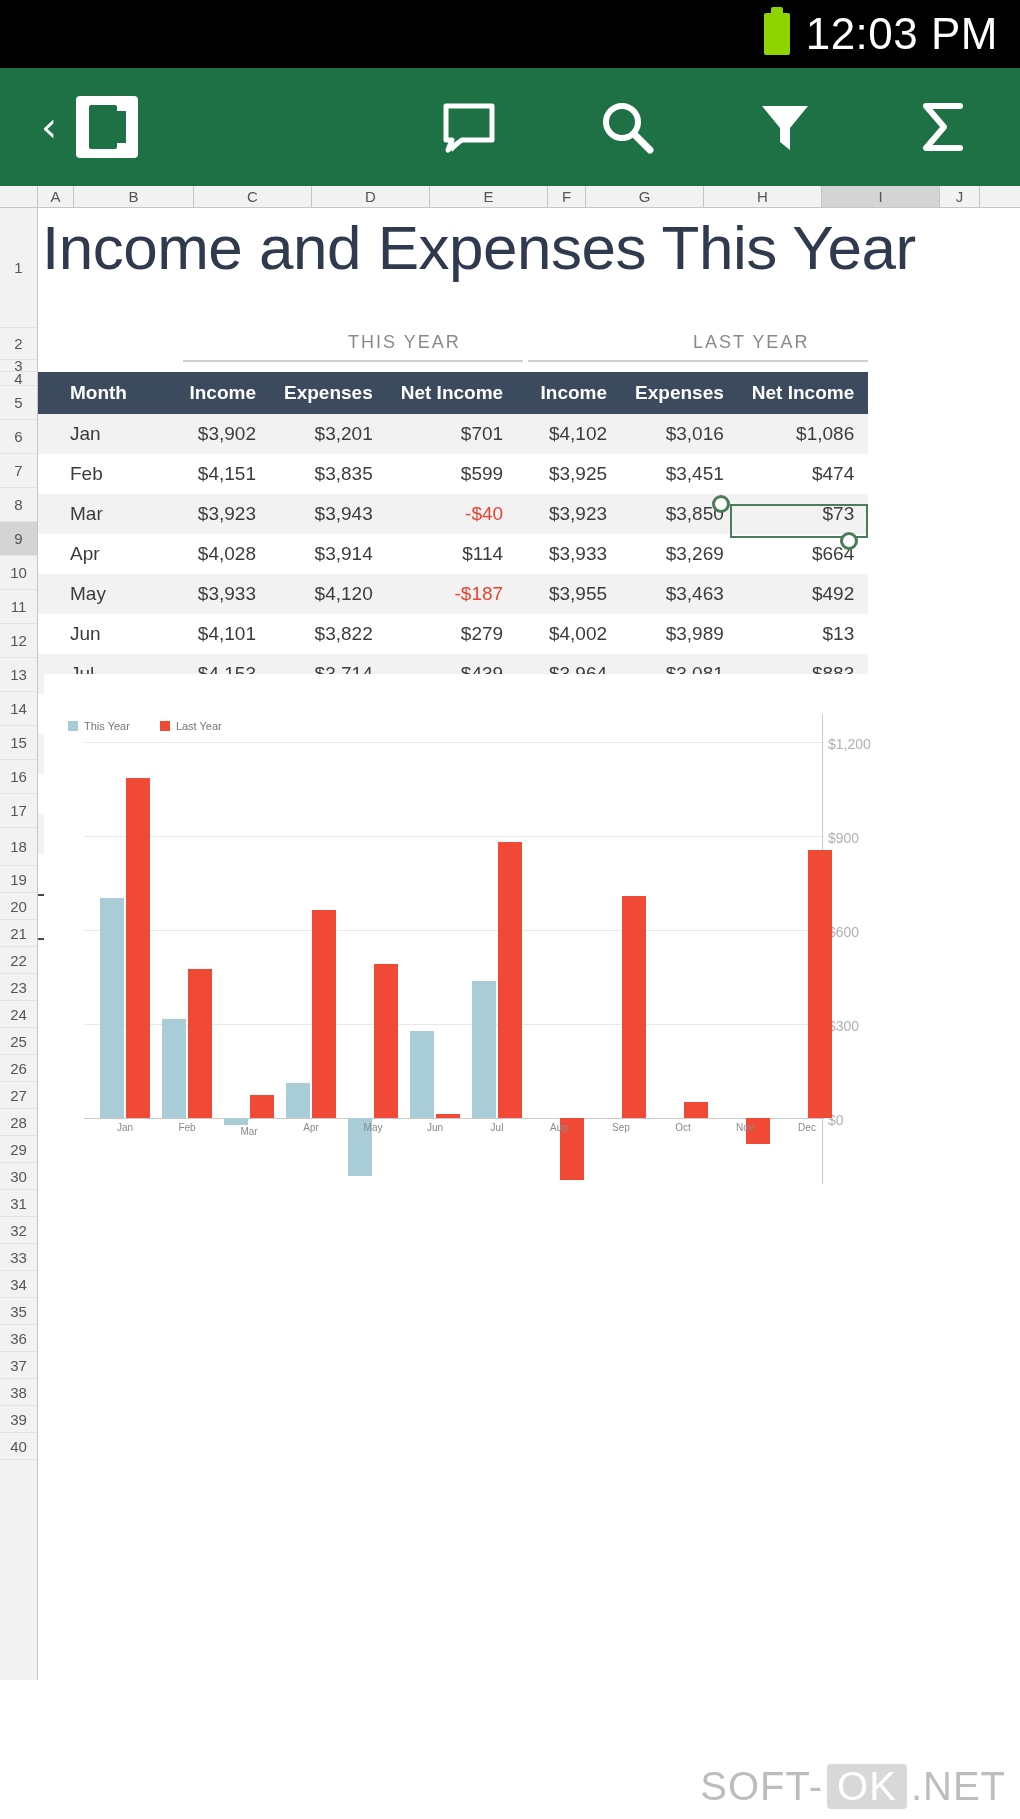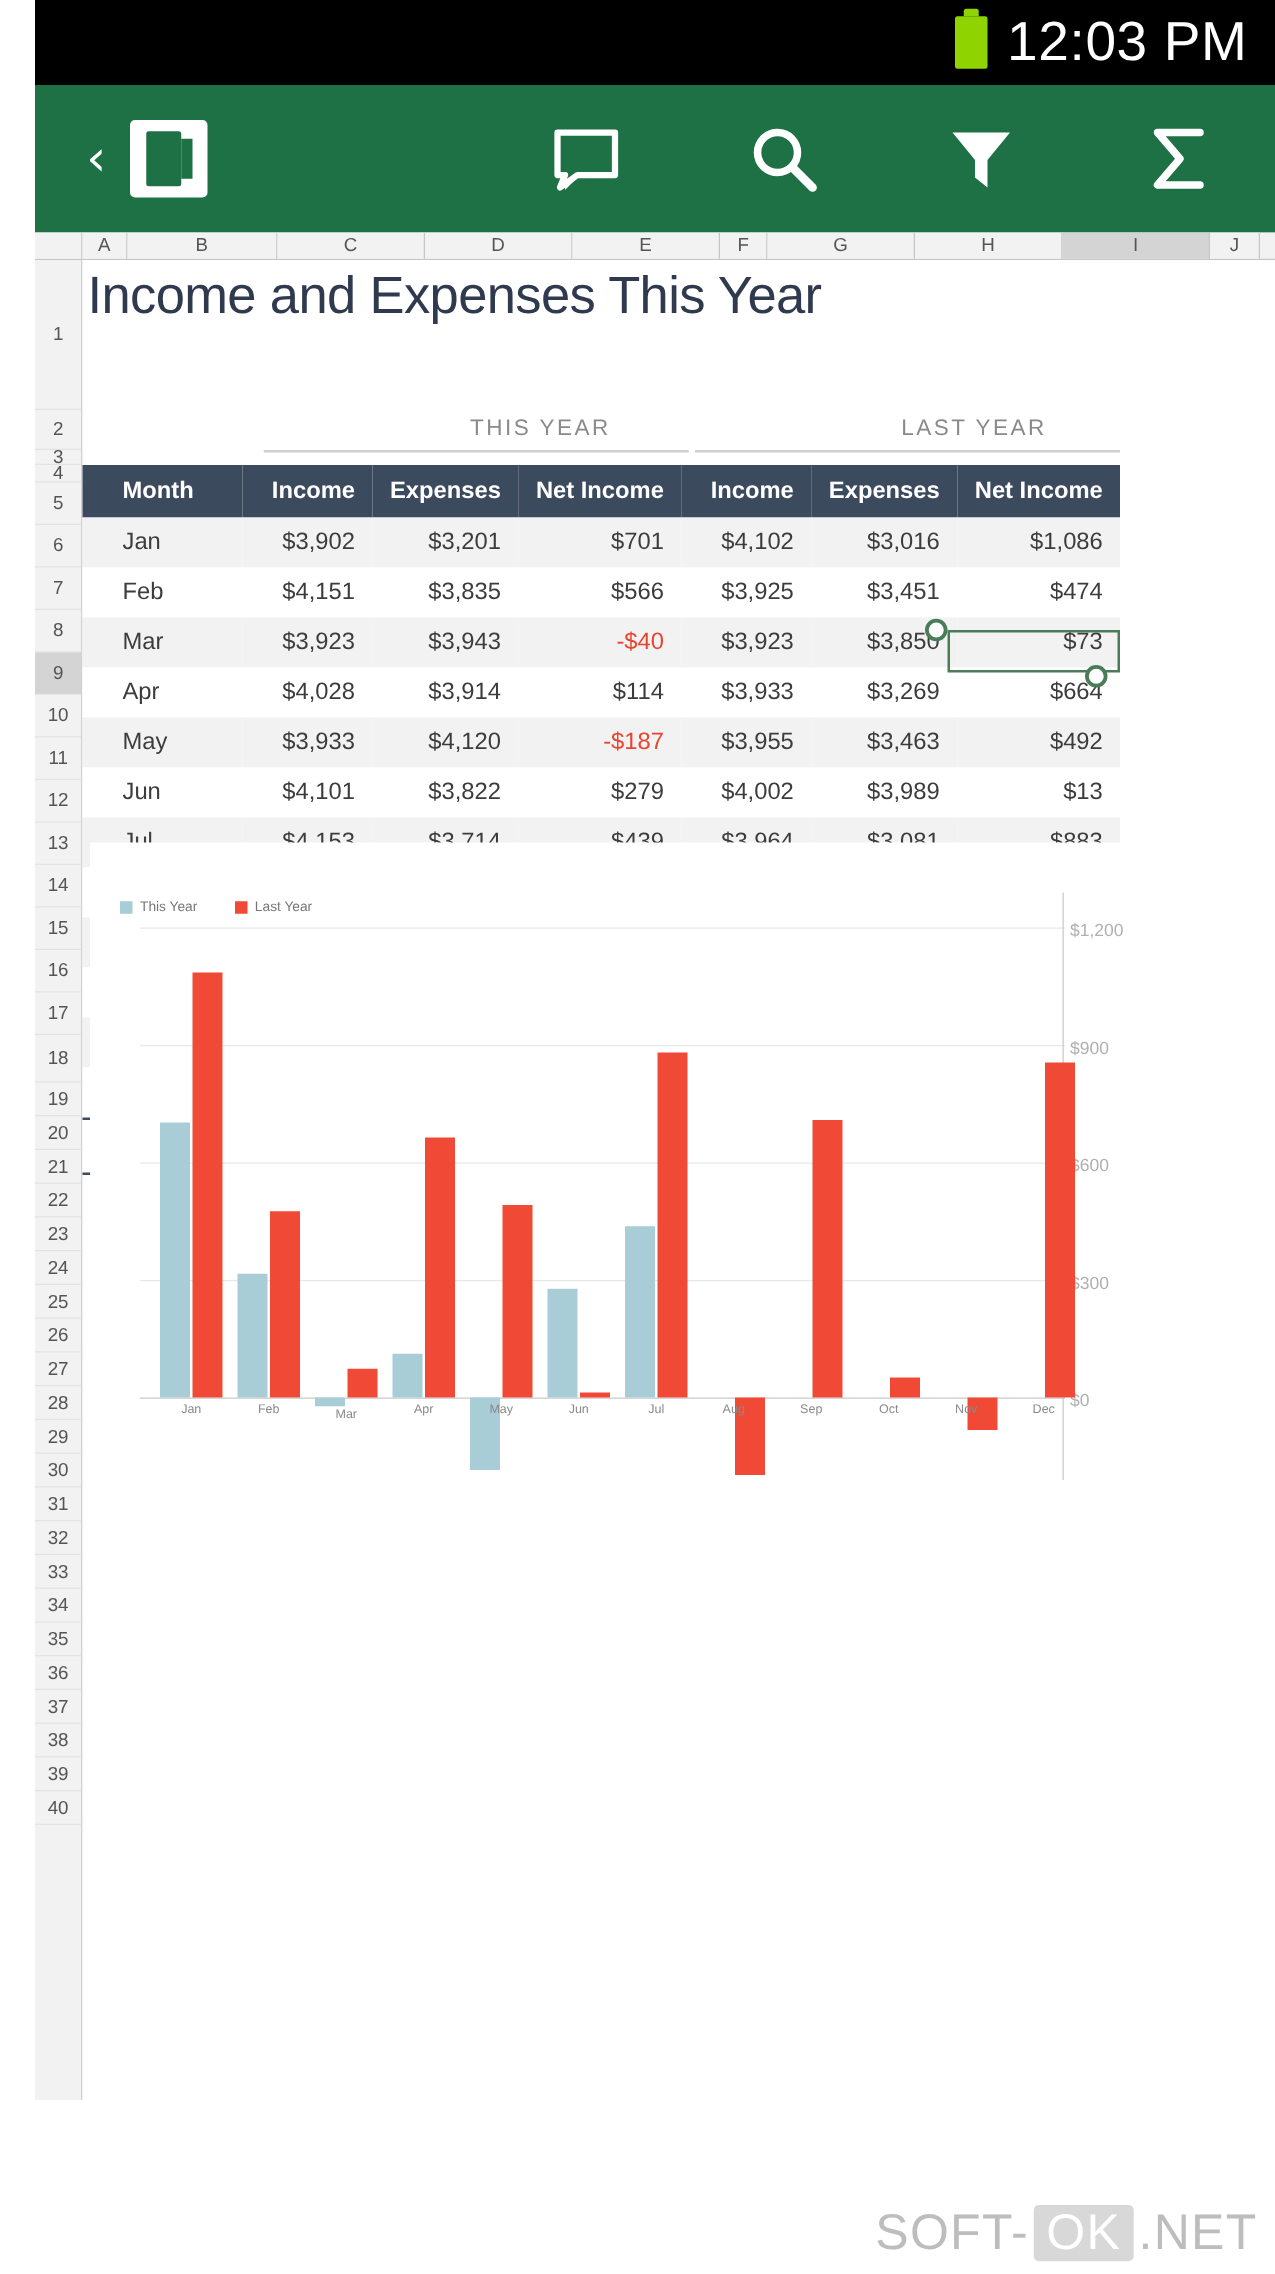--- a/index.html
+++ b/index.html
@@ -2,21 +2,21 @@
 <html><head>
 <meta charset="utf-8">
 <style>
   * { box-sizing: border-box; margin: 0; padding: 0; }
   html, body {
     width: 1020px; height: 1819px;
     background: #ffffff;
     font-family: "Liberation Sans", sans-serif;
     overflow: hidden;
   }
-  .screen { position: relative; width: 1020px; height: 1819px; background:#fff;padding-left:28px; }
+  .screen { position: relative; width: 1020px; height: 1819px; background:#fff; }
 
   
   .statusbar {
     height: 68px; background:#000; display:flex; align-items:center;
     justify-content:flex-end; padding-right: 22px; gap: 16px;
   }
   .battery {
     width: 26px; height: 42px; background:#8fd400; position:relative; border-radius:2px;
   }
   .battery:after {
@@ -88,21 +88,21 @@
   }
   .rowhead .rh {
     display:flex; align-items:center; justify-content:center;
     border-bottom:1px solid #e3e3e3;
   }
   .rowhead .rh.sel { background:#d4d4d4; }
 
   .cells { flex:1; position:relative; background:#fff; }
 
   .title-cell {
-    position:absolute; left:4px; top:4px; font-size:42px; color:#2f3a4f;
+    position:absolute; left:4px; top:4px; font-size:62px; color:#2f3a4f;
     white-space:nowrap; letter-spacing:-0.5px;
   }
 
   .grouplabel {
     position:absolute; font-size:18px; color:#8a8a8a; letter-spacing:2px;
   }
   .groupline {
     position:absolute; height:2px; background:#d0d0d0;
   }
 
@@ -285,21 +285,21 @@
                 <td>$3,201</td>
                 <td>$701</td>
                 <td>$4,102</td>
                 <td>$3,016</td>
                 <td>$1,086</td>
               </tr>
             <tr class="even">
                 <td class="first">Feb</td>
                 <td>$4,151</td>
                 <td>$3,835</td>
-                <td>$566</td>
+                <td>$599</td>
                 <td>$3,925</td>
                 <td>$3,451</td>
                 <td>$474</td>
               </tr>
             <tr class="odd">
                 <td class="first">Mar</td>
                 <td>$3,923</td>
                 <td>$3,943</td>
                 <td class="neg">-$40</td>
                 <td>$3,923</td>

